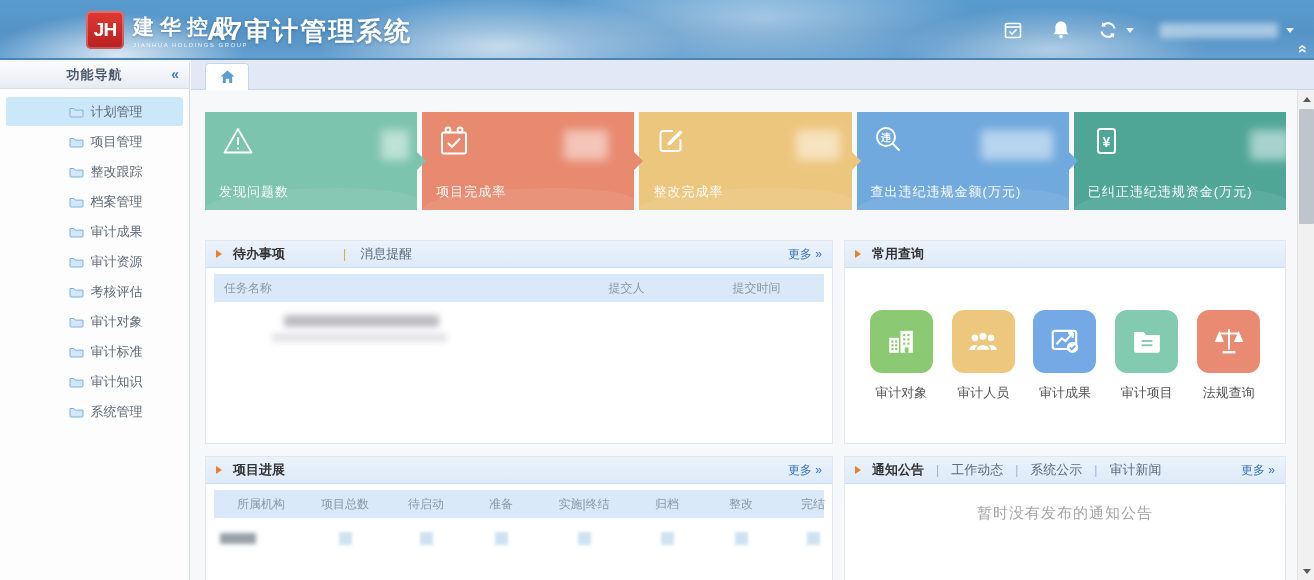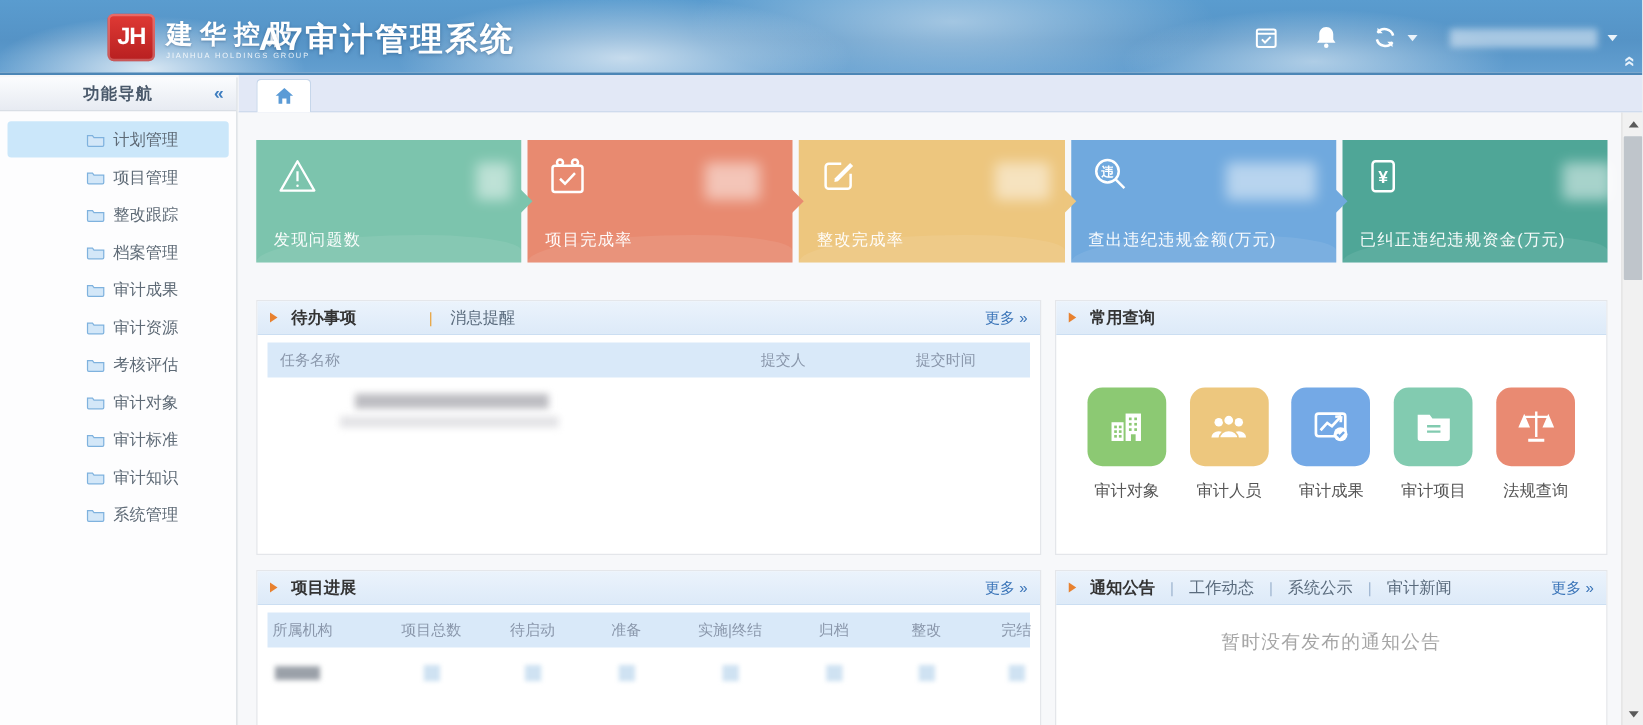--- a/index.html
+++ b/index.html
@@ -103,21 +103,21 @@
   .quick-wrap { height:175px; display:flex; align-items:center; justify-content:space-evenly; padding:0 6px; }
   .quick { display:flex; flex-direction:column; align-items:center; cursor:pointer; }
   .q-tile { width:63px; height:63px; border-radius:12px; display:flex; align-items:center; justify-content:center; }
   .q-label { margin-top:11px; font-size:13px; color:#555; }
   .q1 { background:#8cc973; color:#8cc973; } .q2 { background:#edc77e; color:#edc77e; }
   .q3 { background:#74a9e6; color:#74a9e6; } .q4 { background:#82cbb0; color:#82cbb0; }
   .q5 { background:#e98a72; color:#e98a72; }
 
   .prog-hd { display:grid; grid-template-columns:90px 82px 80px 70px 96px 70px 78px 66px; align-items:center; }
   .prog-hd span { text-align:center; }
-  .prog-hd span:first-child { text-align:left; padding-left:4px; }
+  .prog-hd span:first-child { text-align:center; padding-left:4px; }
   .prog-row { display:grid; grid-template-columns:90px 82px 80px 70px 96px 70px 78px 66px; align-items:center;
     height:40px; margin:0 8px; }
   .pcell { display:flex; justify-content:center; }
   .pcell:first-child { justify-content:flex-start; padding-left:6px; }
   .blur-org { width:36px; height:11px; background:#9aa0a8; filter:blur(2px); }
   .blur-num { width:13px; height:13px; background:#cfe2f2; filter:blur(1.5px); }
 
   .notice-body { height:110px; display:flex; justify-content:center; padding-top:20px; }
   .notice-empty { font-size:15px; color:#a6a6a6; letter-spacing:1px; }
 </style>

